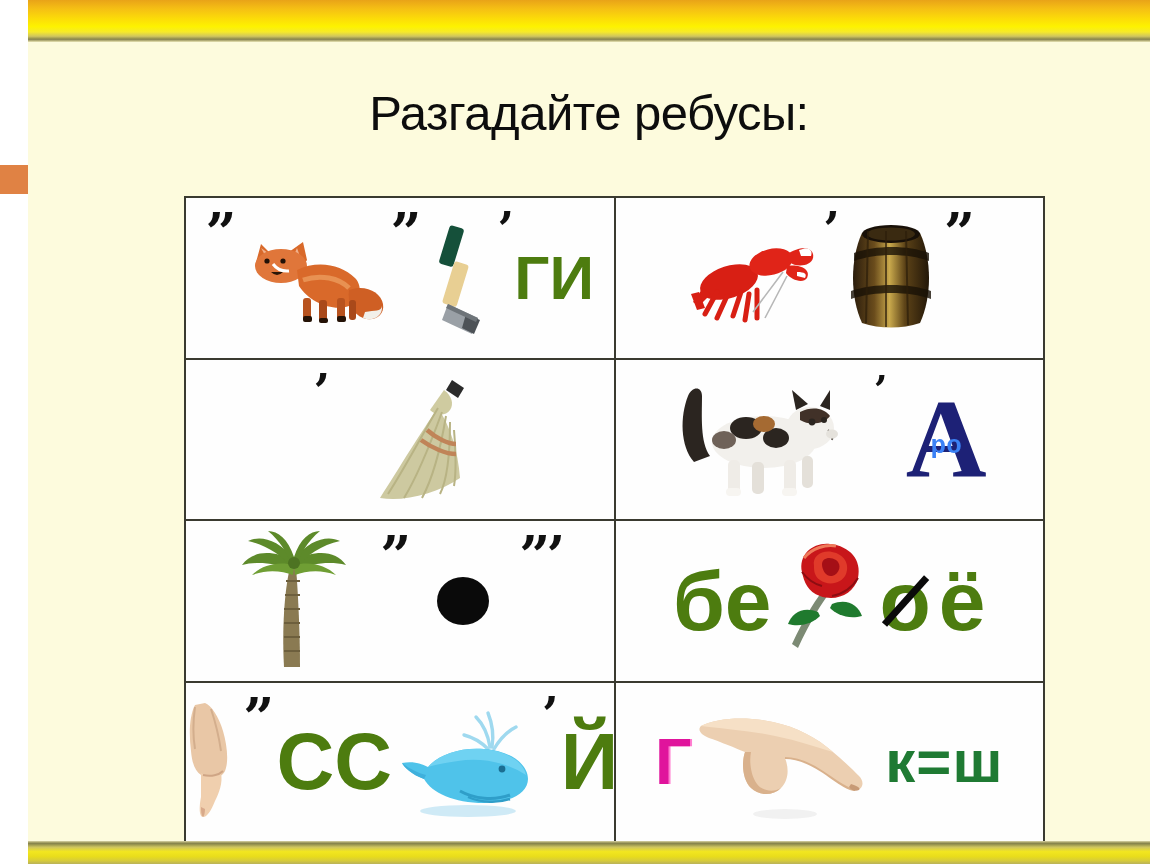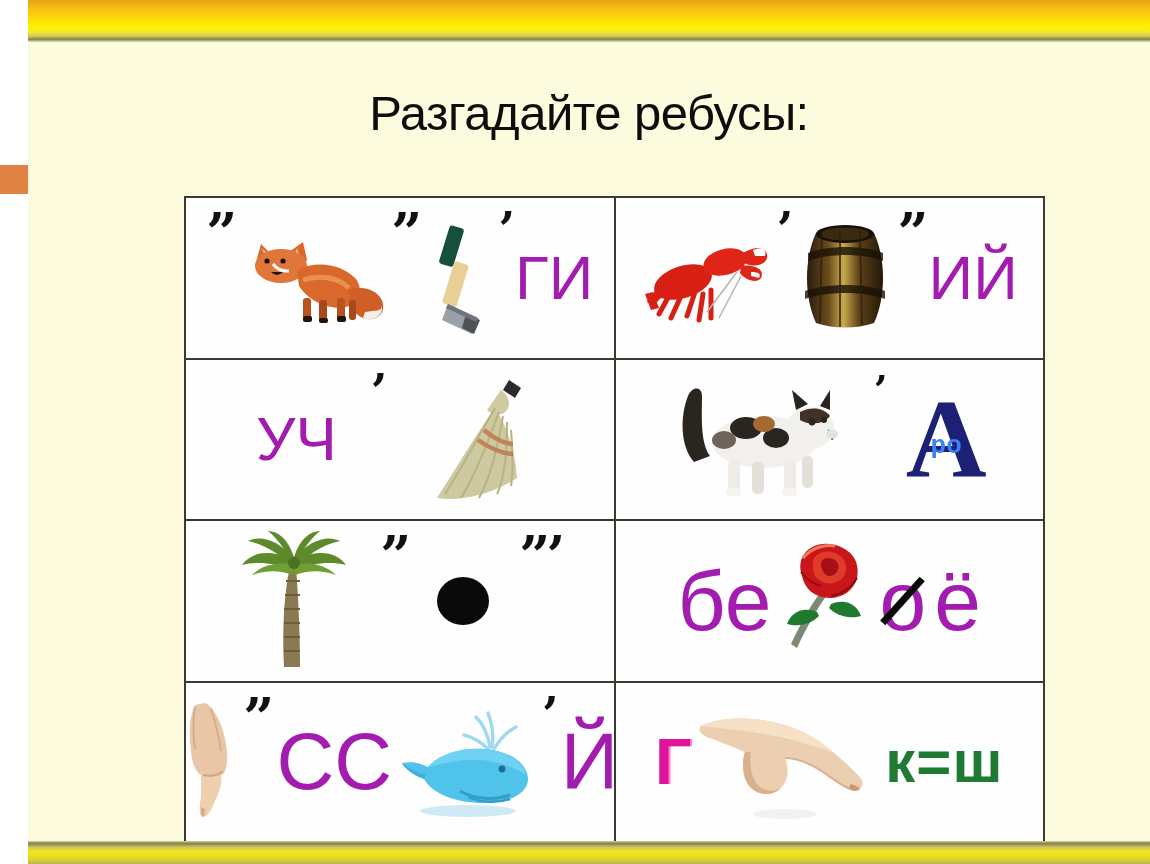--- a/index.html
+++ b/index.html
@@ -83,23 +83,23 @@
   .rebus-cell:last-child{border-right:none;}
   .cell-inner{
     display:flex;align-items:center;justify-content:center;
     gap:4px;width:100%;height:100%;padding:0 10px;
     box-sizing:border-box;
   }
 
   
   .glyph{
     font-family:"Liberation Sans","DejaVu Sans",sans-serif;
-    font-weight:400;
+    font-weight:700;
     font-size:62px;line-height:1;
-    color:#a21caf;
+    color:#4d7c0f;
     letter-spacing:0px;
     white-space:nowrap;
   }
 
   
   .apos{
     font-family:"DejaVu Serif","Liberation Serif",serif;
     font-weight:700;
     font-size:54px;line-height:1;
     color:#111;
@@ -239,31 +239,29 @@
             <path d="M22 14 C40 8 62 8 80 14 C92 40 92 78 80 104 C62 110 40 110 22 104 C10 78 10 40 22 14 Z" fill="url(#bgr)"></path>
             <ellipse cx="51" cy="15" rx="29" ry="9" fill="#181008"></ellipse>
             <ellipse cx="51" cy="15" rx="24" ry="6.6" fill="#3a2a11"></ellipse>
             <path d="M14 34 C36 26 68 26 89 34 L89 42 C68 34 36 34 14 42 Z" fill="#191106" opacity=".8"></path>
             <path d="M11 72 C34 64 69 64 91 72 L91 80 C69 72 34 72 11 80 Z" fill="#191106" opacity=".8"></path>
             <path d="M46 12 L46 108" stroke="#2c1e0a" stroke-width="2" opacity=".7"></path>
             <path d="M66 12 L68 106" stroke="#2c1e0a" stroke-width="2" opacity=".7"></path>
             <path d="M28 12 L26 104" stroke="#2c1e0a" stroke-width="2" opacity=".7"></path>
           </svg>
           <span class="apos">”</span>
-          <span class="glyph">ИЙ</span>
         </div>
       </div>
 
     </div>
 
     <div class="rebus-row">
 
       <div class="rebus-cell">
         <div class="cell-inner" style="gap:34px;">
-          <span class="glyph">УЧ</span>
           <span class="apos one">’</span>
           <svg class="pic" width="126" height="130" viewBox="0 0 126 130">
             <path d="M92 6 L104 14 L98 24 L86 16 Z" fill="#2b2b2b"></path>
             <path d="M84 16 C92 22 94 30 90 36 C86 42 76 42 70 36 Z" fill="#cfcba0"></path>
             <path d="M78 34 C62 56 38 96 20 124 C44 128 76 120 100 104 C98 76 90 52 78 34 Z" fill="#cdc9a0"></path>
             <path d="M78 34 C66 54 46 92 28 120" stroke="#b8b384" stroke-width="2" fill="none"></path>
             <path d="M82 38 C74 60 60 98 44 124" stroke="#b8b384" stroke-width="2" fill="none"></path>
             <path d="M86 42 C82 66 74 102 62 124" stroke="#b8b384" stroke-width="2" fill="none"></path>
             <path d="M90 48 C90 72 88 104 80 120" stroke="#b8b384" stroke-width="2" fill="none"></path>
             <path d="M94 56 C96 80 96 100 94 112" stroke="#b8b384" stroke-width="2" fill="none"></path>

